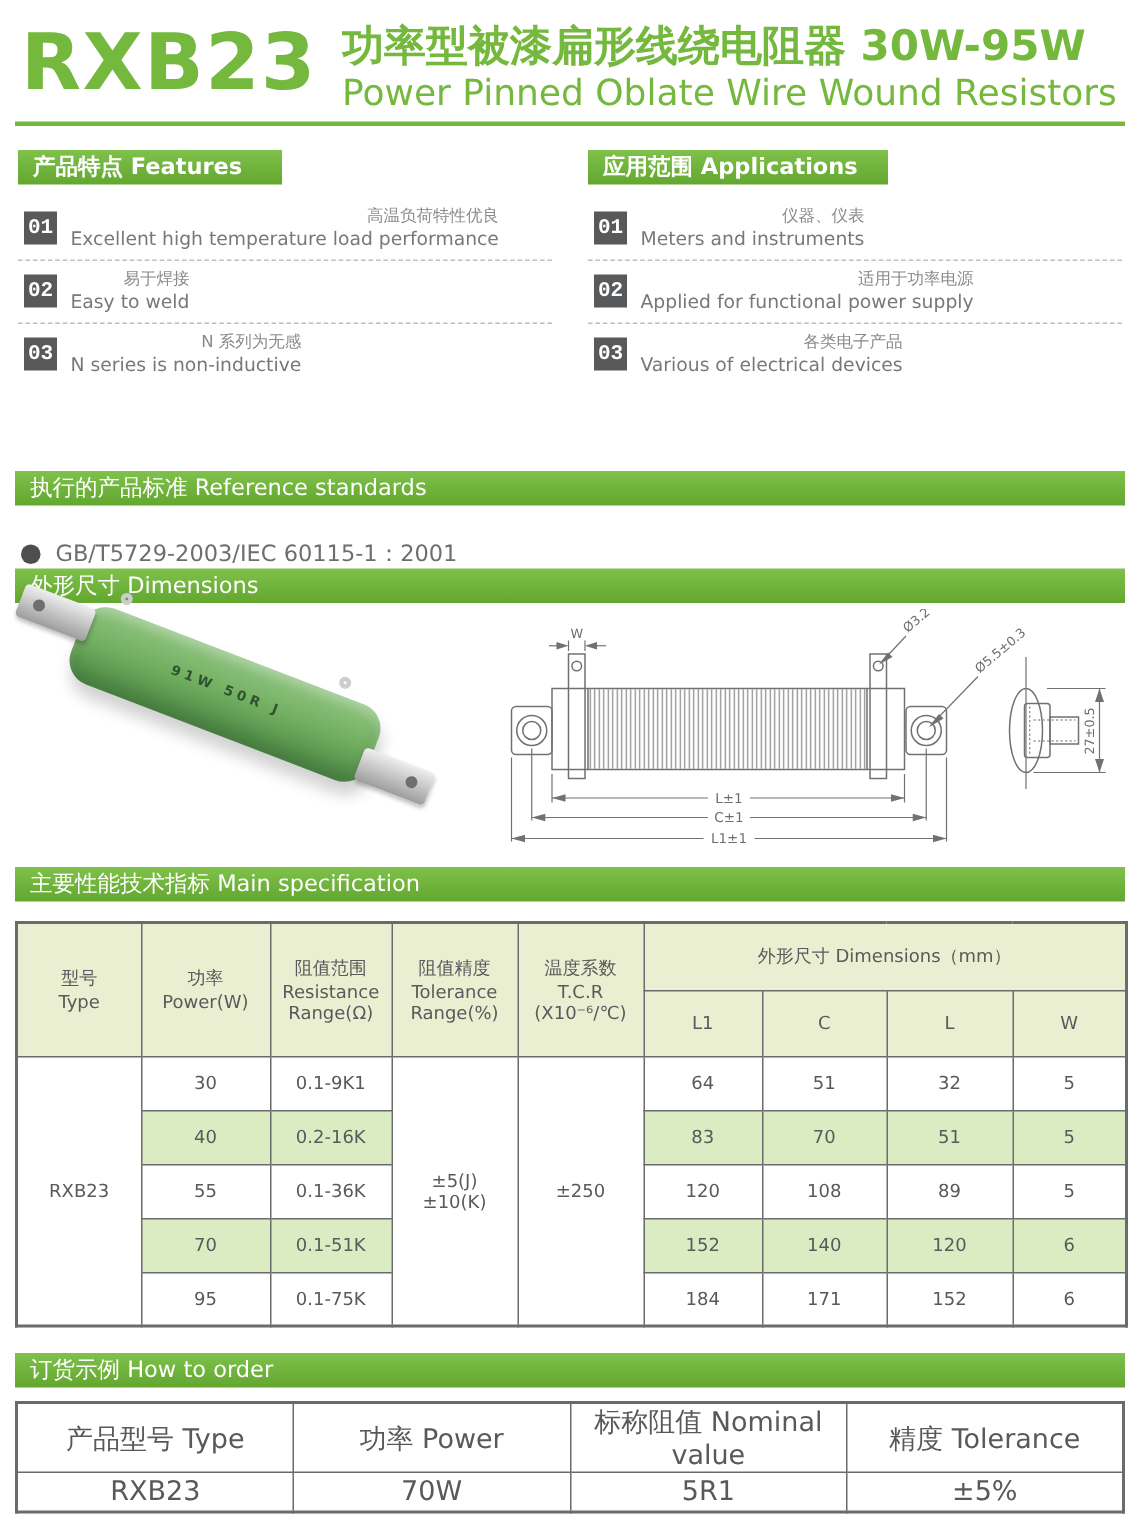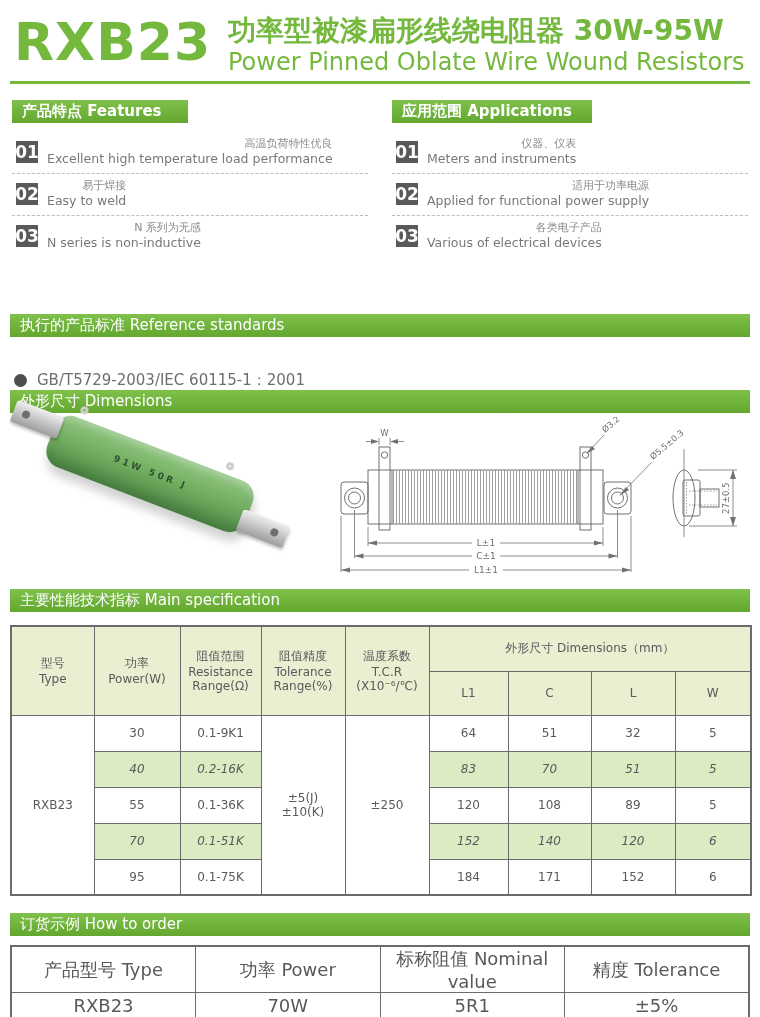--- a/index.html
+++ b/index.html
@@ -38,28 +38,29 @@
   .cols{display:flex;padding:16px 12px 0 12px;gap:24px;}
   .col{flex:1;min-width:0;}
   .col .bar{font-weight:600;}
   .bar-features{width:176px;}
   .bar-apps{width:200px;}
   .items{padding-top:9px;}
   .item{display:flex;gap:9px;padding:5px 0 6px 4px;border-bottom:1px dashed #bdbdbf;}
   .item:last-child{border-bottom:none;}
   .badge{
     flex:0 0 22px;width:22px;height:22px;background:var(--dark);color:#fff;
-    font-size:17px;font-weight:700;display:flex;align-items:center;justify-content:center;
+    font-size:14px;font-weight:700;display:flex;align-items:center;justify-content:center;
     align-self:center;
+    font-family:Liberation Mono, monospace;
   }
   .item .zh{font-size:11px;color:#8a8b8e;line-height:14px;text-align:right;}
   .item .en{font-size:12.5px;color:var(--gray-text);line-height:16px;}
   
   .std-wrap{margin-top:57px;}
-  .std-line{display:flex;align-items:center;gap:10px;padding-left:14px;margin-top:33px;height:20px;
+  .std-line{display:flex;align-items:center;gap:10px;padding-left:14px;margin-top:22px;height:20px;
     color:#6d6e71;font-size:15px;}
   .bullet{width:13px;height:13px;border-radius:50%;background:#4d4e50;flex:0 0 13px;}
   
   .dim-bar{}
   .dim-row{display:flex;padding:4px 4px 0 10px;height:176px;}
   .photo{position:relative;width:306px;height:170px;flex:0 0 306px;}
   .res{position:absolute;left:34px;top:30px;width:212px;height:54px;transform:rotate(21deg);}
   .res-body{
     position:absolute;inset:0;border-radius:17px;
     background:linear-gradient(180deg,#92c583 0%,#73b062 45%,#4e8b46 100%);
@@ -86,21 +87,21 @@
   table{border-collapse:collapse;table-layout:fixed;}
   .spec{width:740px;margin:13px 10px 0 10px;border:2px solid var(--border);}
   .spec th,.spec td{
     border:1px solid var(--border);text-align:center;vertical-align:middle;
     font-size:12px;font-weight:400;color:#595a5c;padding:0 2px;
   }
   .spec th{background:var(--th-bg);}
   .spec .hrow1{height:45px;}
   .spec .hrow2 th{height:44px;}
   .spec .drow td{height:36px;}
-  .spec tr.stripe td{background:var(--stripe);font-style:italic;}
+  .spec tr.stripe td{background:var(--stripe);}
   .spec td[rowspan]{background:#fff !important;}
   
   .order-bar{margin-top:17px;}
   .order{width:740px;margin:9px 10px 0 10px;border:2px solid var(--border);}
   .order th,.order td{
     border:1px solid var(--border);text-align:center;vertical-align:middle;
     font-size:18px;font-weight:400;color:#58595b;
   }
   .order th{height:25px;}
   .order td{height:26px;}

